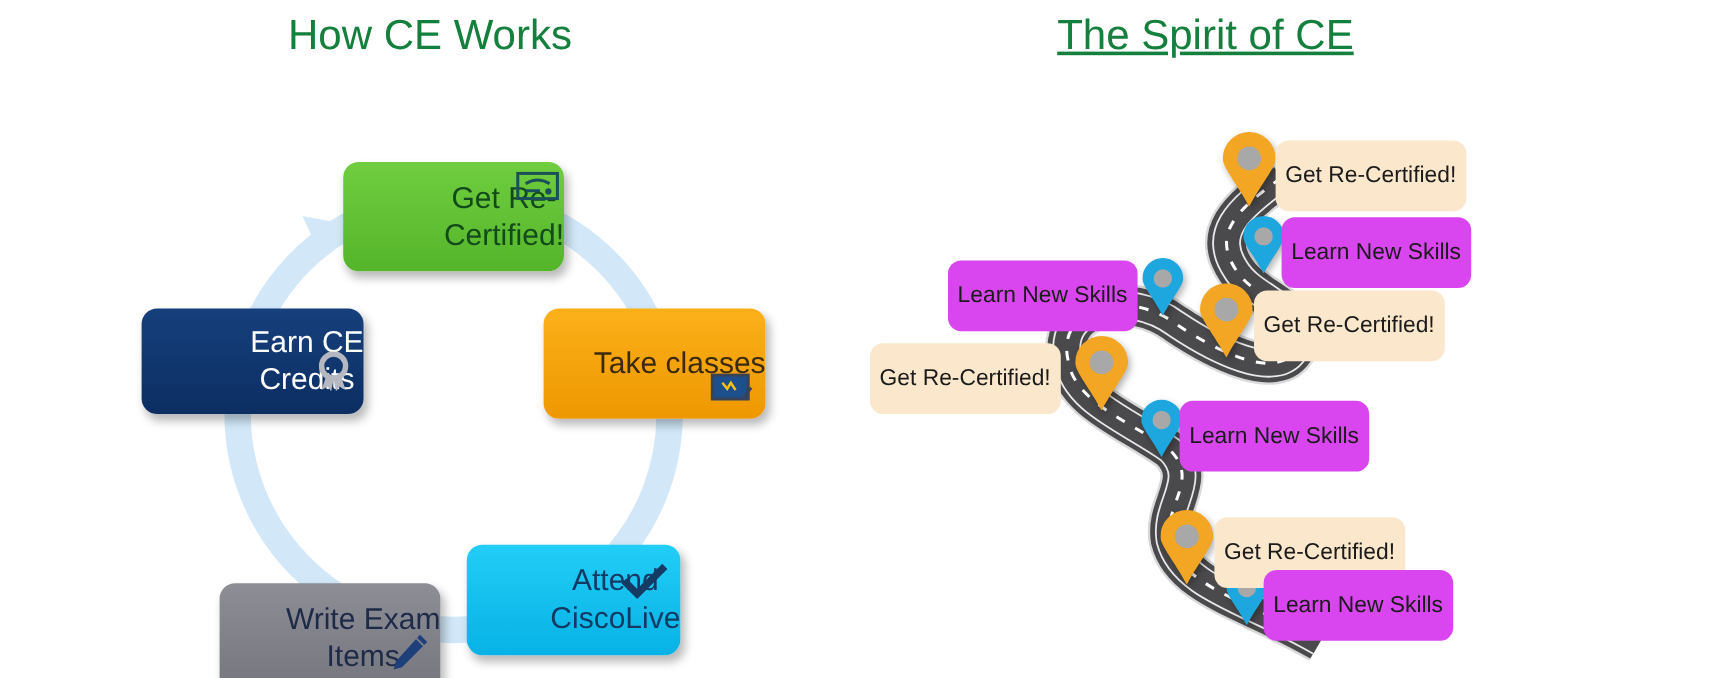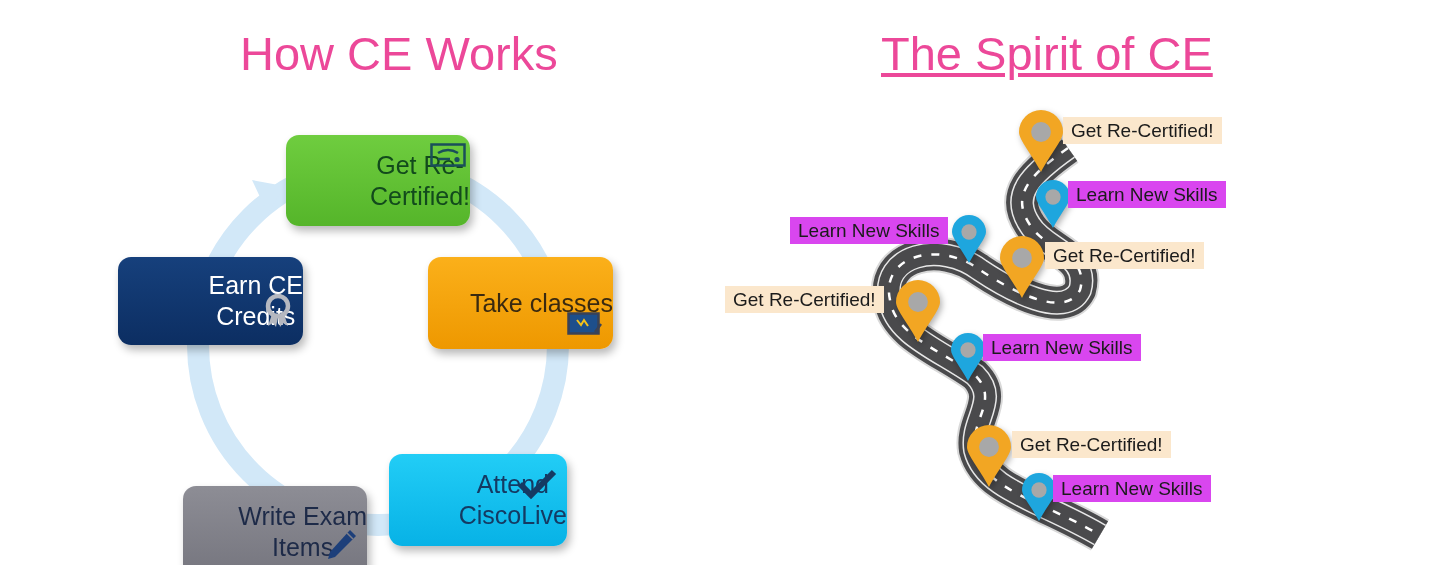--- a/index.html
+++ b/index.html
@@ -1,42 +1,42 @@
 <!DOCTYPE html>
 <html><head>
   <meta charset="utf-8">
   <style>
     html, body { margin: 0; padding: 0; background: #ffffff; }
     body { width: 1430px; height: 565px; position: relative; overflow: hidden;
            font-family: "Liberation Sans", "DejaVu Sans", sans-serif; }
-    .title { position: absolute; top: 26px; font-size: 47px; color: #ec4899; font-weight: normal; white-space: nowrap; }
+    .title { position: absolute; top: 10px; font-size: 35px; color: #15803d; font-weight: normal; white-space: nowrap; }
     #title-left { left: 240px; }
     #title-right { left: 881px; text-decoration: underline; }
 
     .cycle-svg { position: absolute; left: 0; top: 0; }
 
     .box { position: absolute; border-radius: 13px; box-shadow: 3px 5px 8px rgba(0,0,0,0.28);
            display: flex; align-items: center; justify-content: flex-end; text-align: center;
            font-size: 25px; line-height: 31px; }
     .box .label { white-space: pre-line; }
     .box .icon { position: absolute; }
 
     #box-recert { left: 286px; top: 135px; width: 184px; height: 91px;
       background: linear-gradient(#6fcd3f, #55b52a); color: #124a1c; }
-    #box-classes { left: 428px; top: 257px; width: 185px; height: 92px;
+    #box-classes { left: 453px; top: 257px; width: 185px; height: 92px;
       background: linear-gradient(#fbb01a, #ee9800); color: #3a2a10; }
     #box-earn { left: 118px; top: 257px; width: 185px; height: 88px;
       background: linear-gradient(#16407c, #0c2e62); color: #ffffff; }
     #box-write { left: 183px; top: 454px; width: 184px; height: 92px;
       background: linear-gradient(#8d8d95, #75757e); color: #1d2a48; margin-top: 32px; }
     #box-attend { left: 389px; top: 454px; width: 178px; height: 92px;
       background: linear-gradient(#22cdf6, #07b2e6); color: #143a63; }
 
-    .pin-label { position: absolute; font-size: 19px; line-height: 27px; height: 27px; padding: 0 8px;
-                 color: #1b1b1b; white-space: nowrap; }
+    .pin-label { position: absolute; font-size: 19px; line-height: 27px; height: 27px; padding: 16px 8px;
+                 color: #1b1b1b; white-space: nowrap; border-radius: 11px; }
     .pin-label.orange { background: #fbe7cc; }
     .pin-label.blue { background: #d946ef; }
 
     .road-svg { position: absolute; left: 0; top: 0; }
     .pin { position: absolute; }
   </style>
 </head>
 <body>
 
 <div id="title-left" class="title">How CE Works</div>

